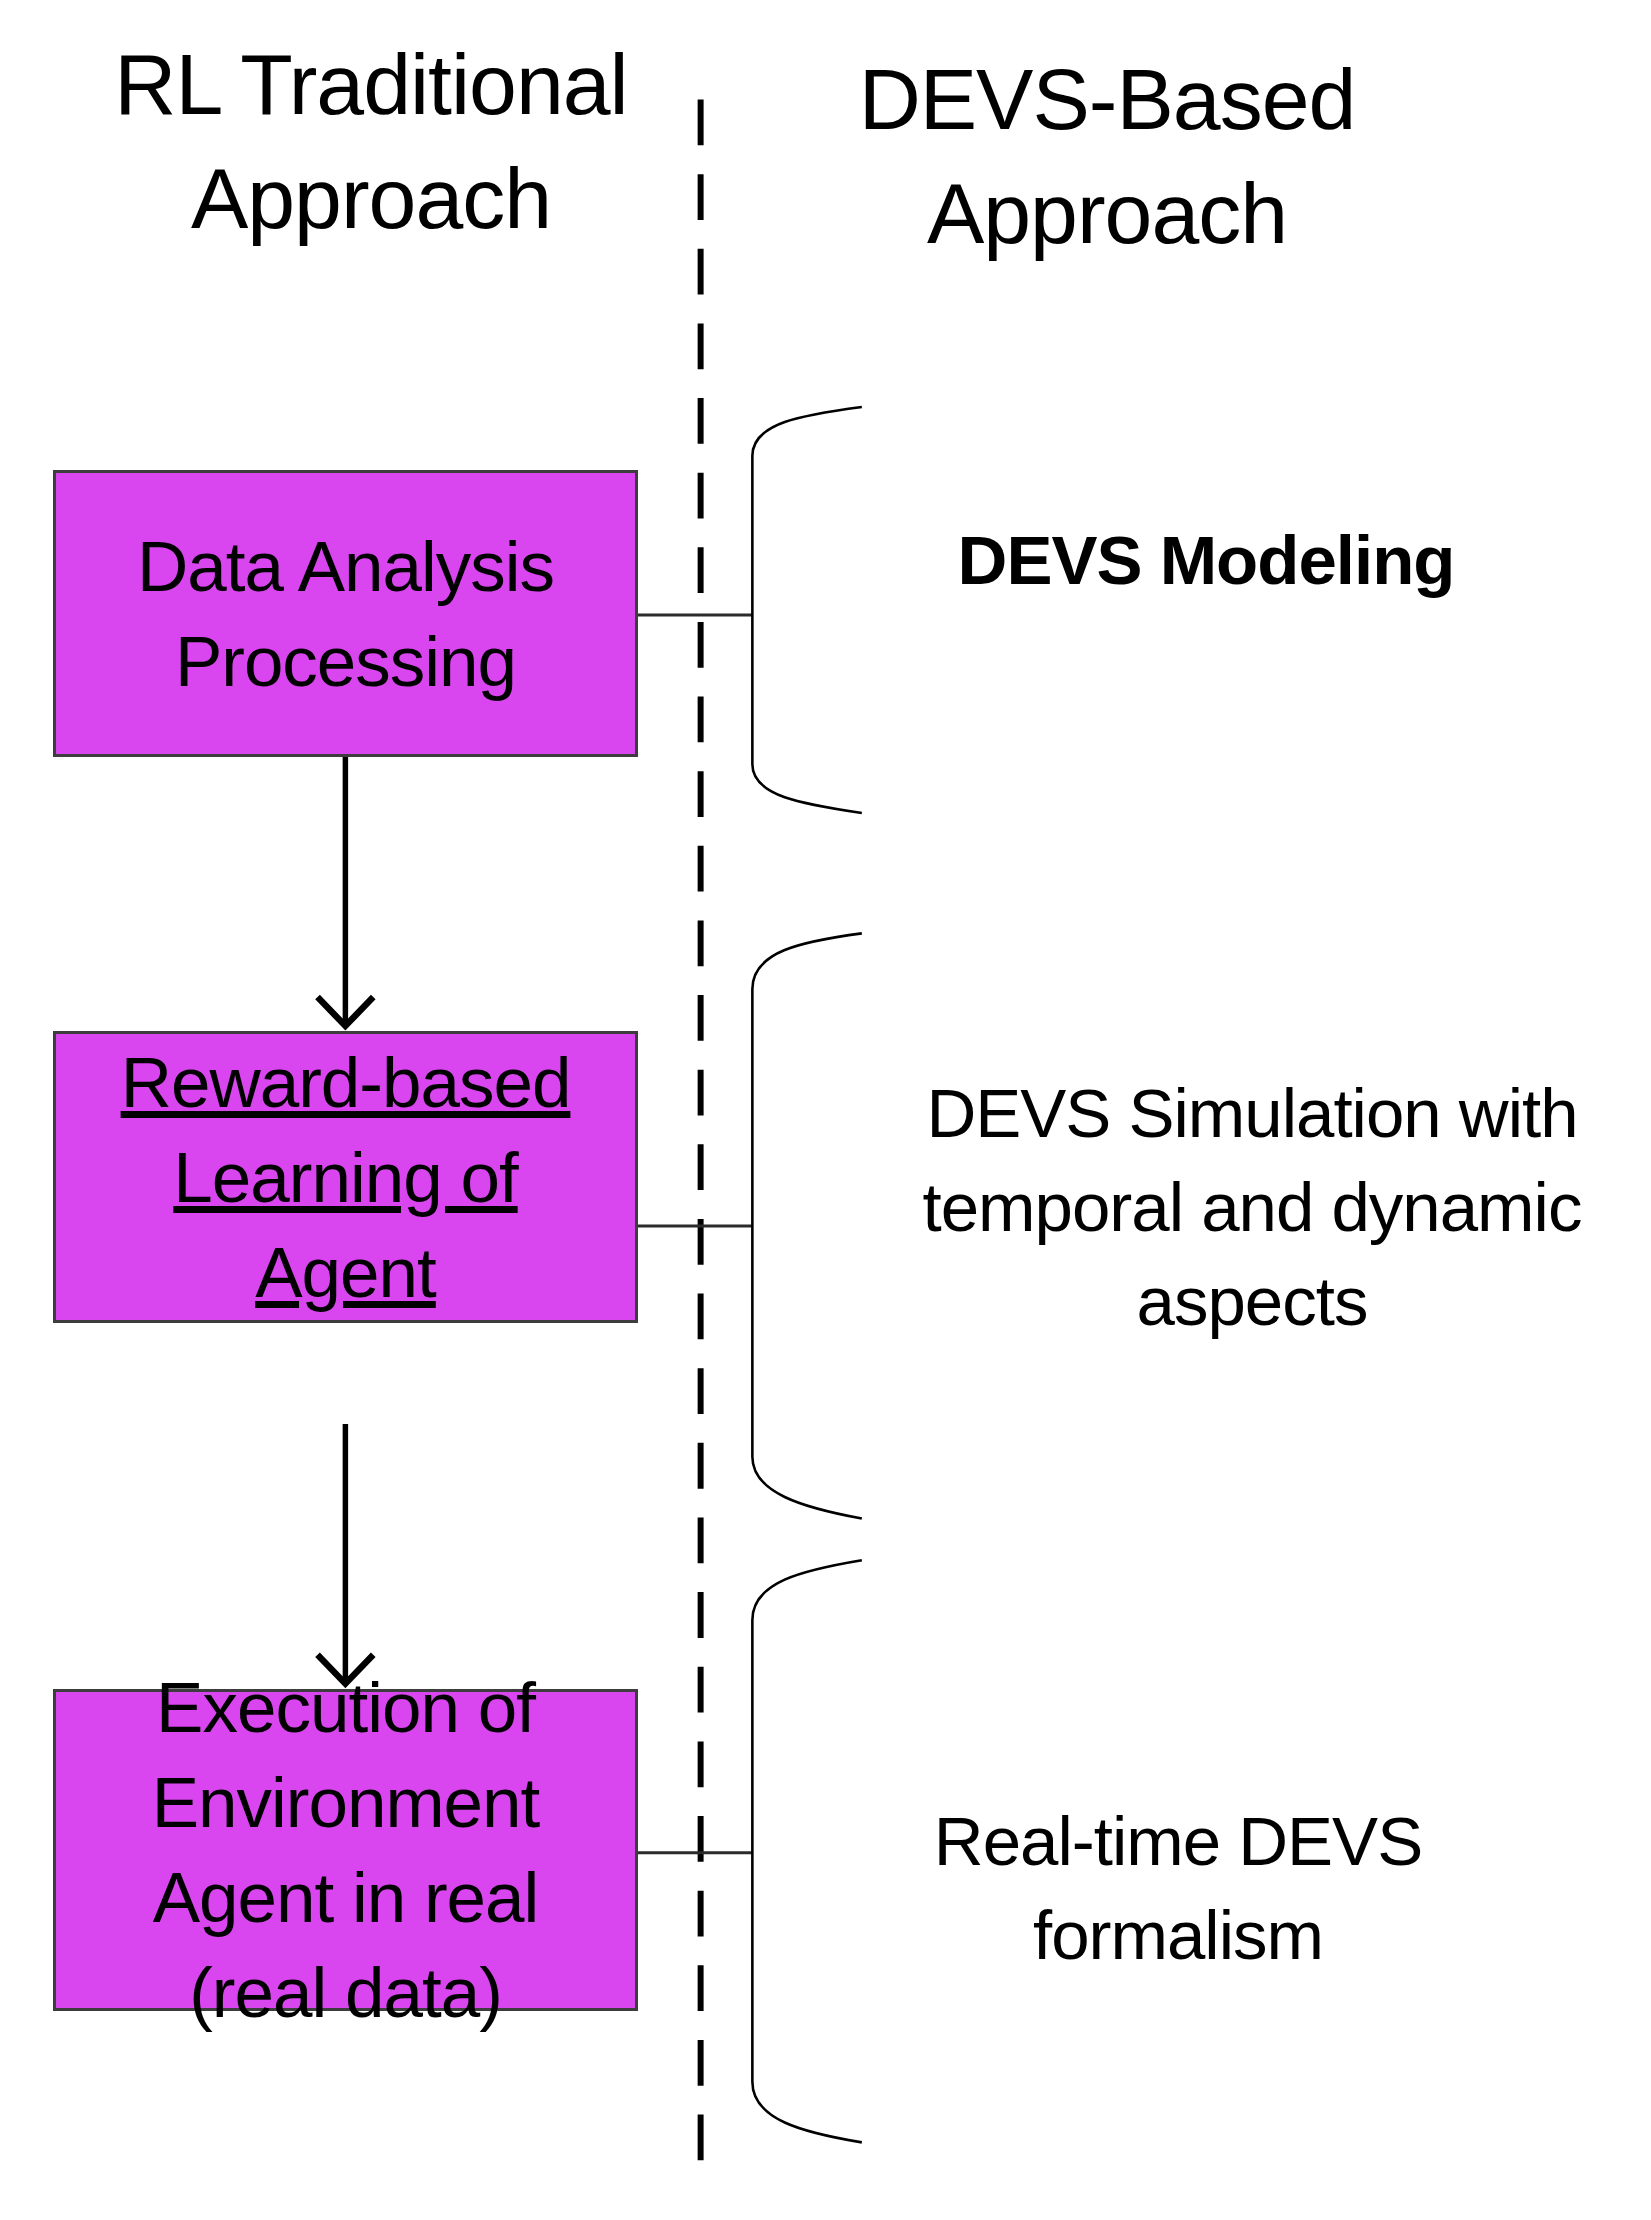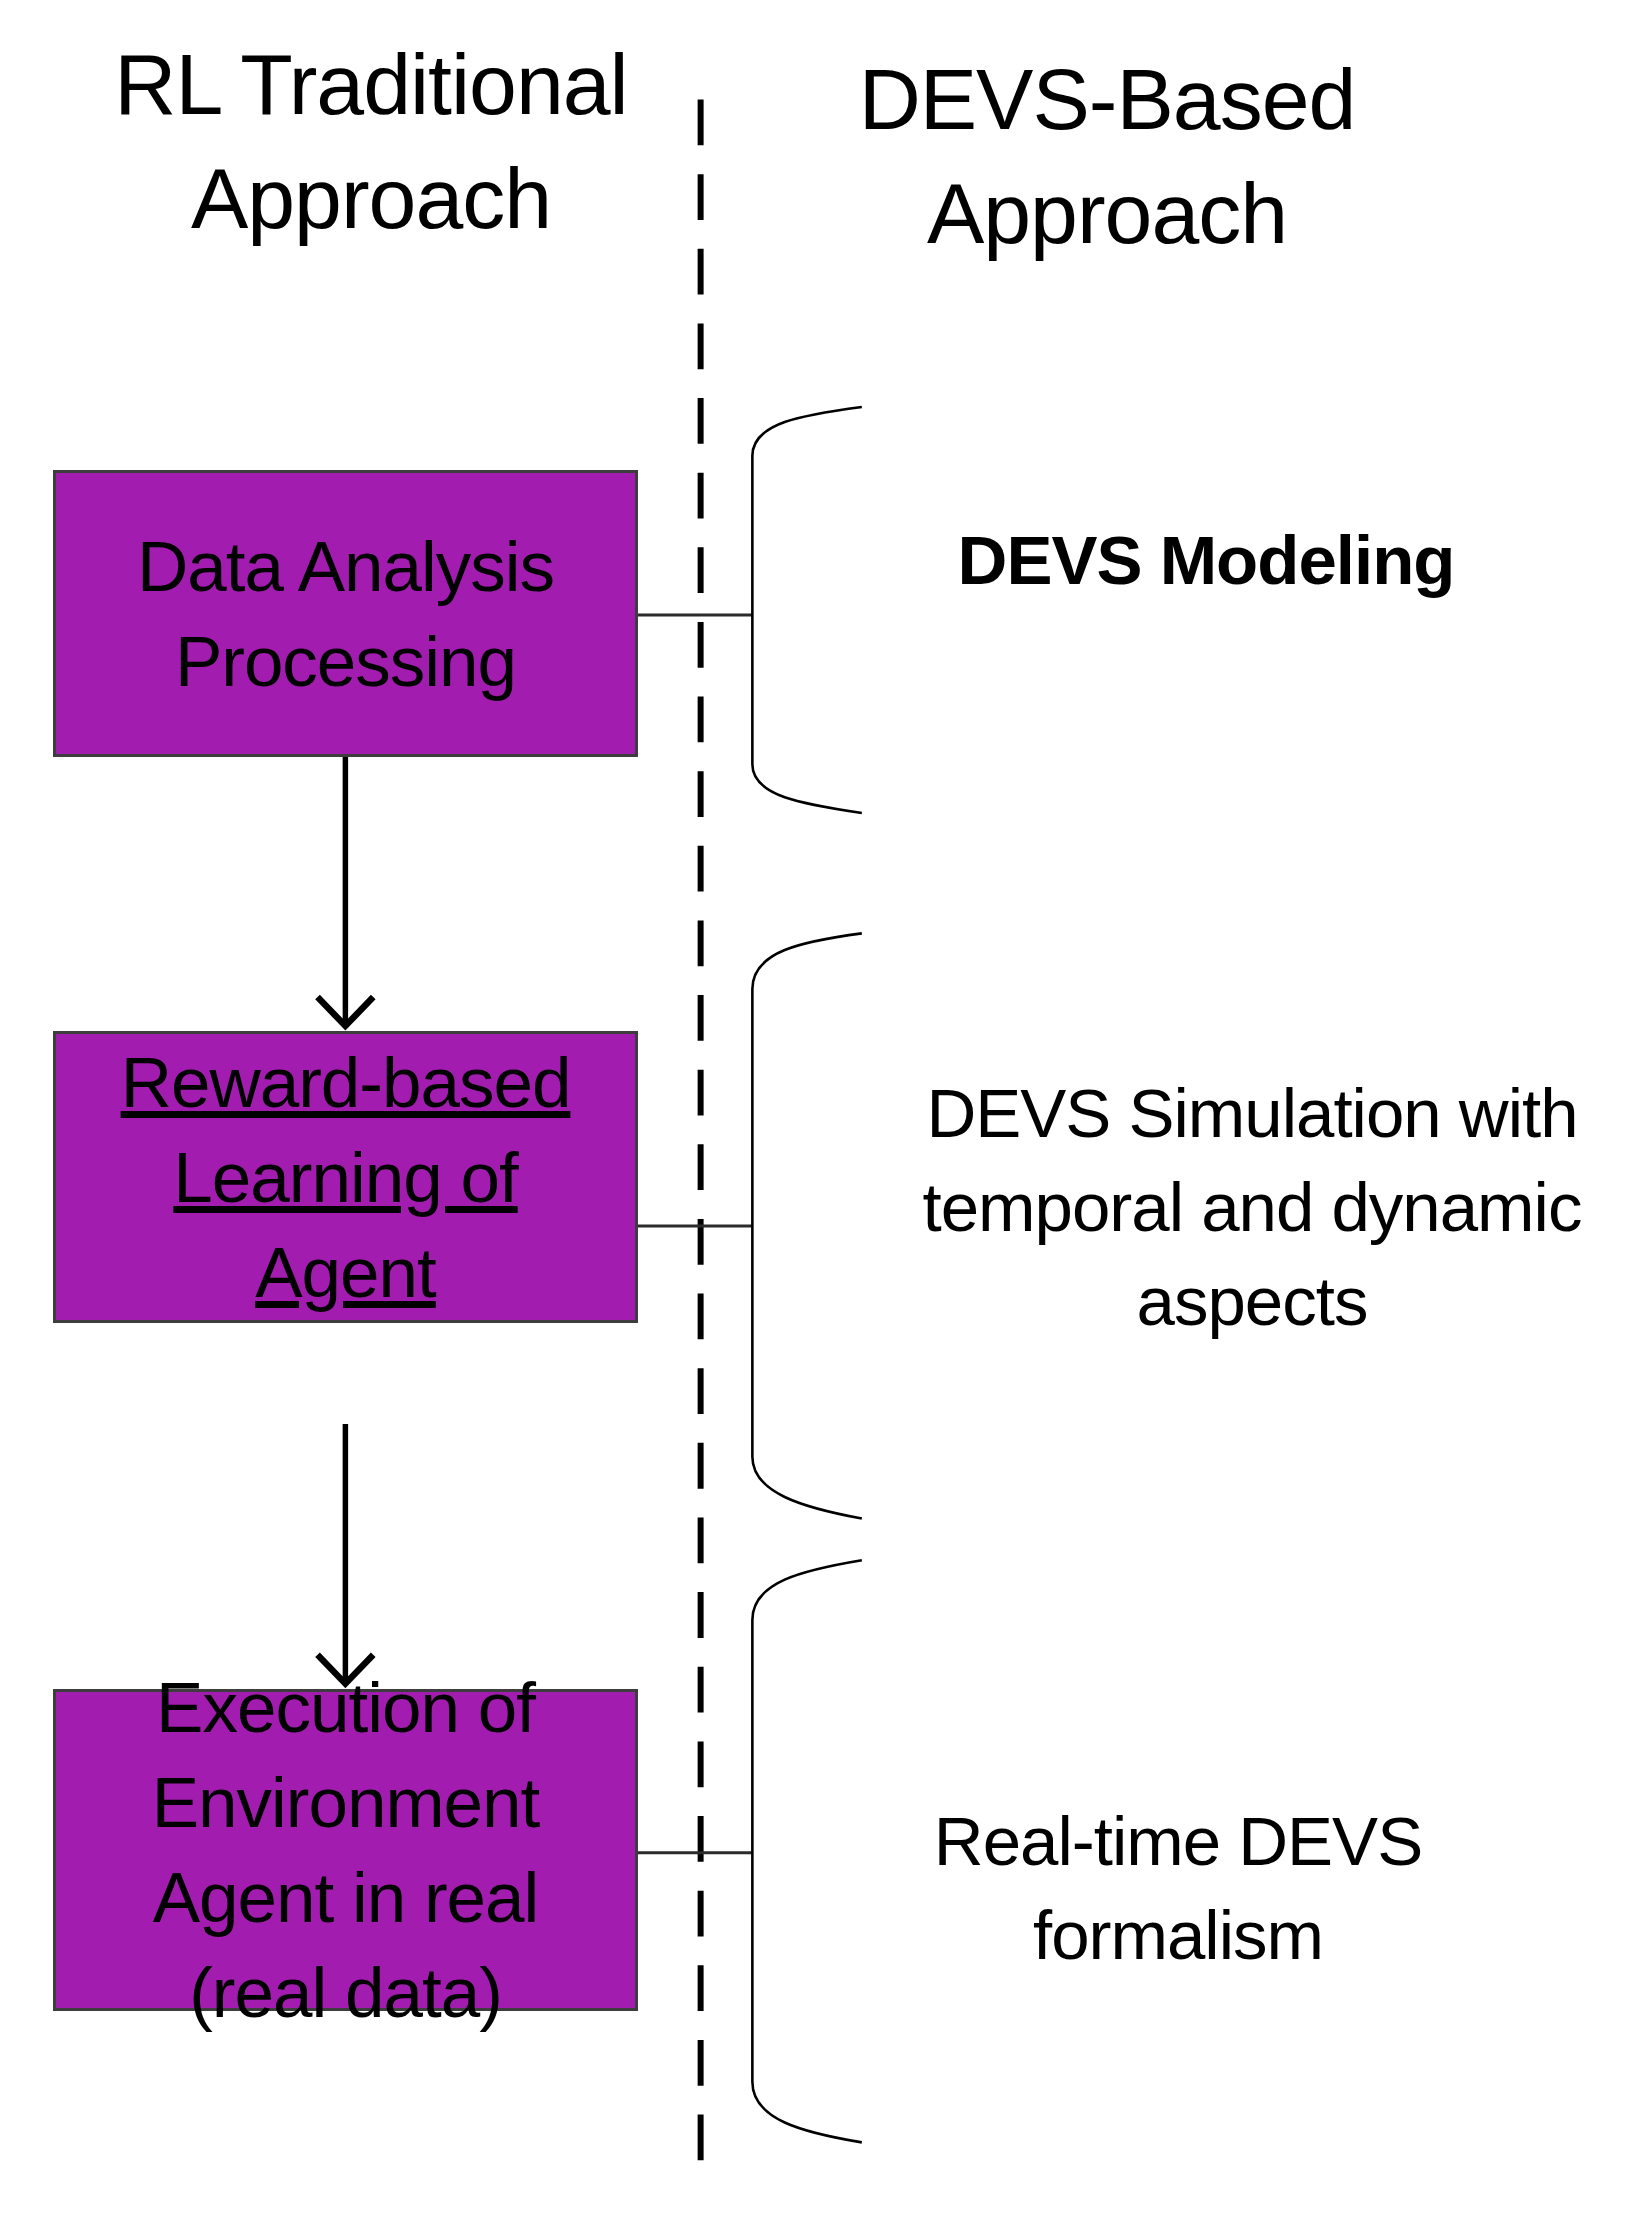--- a/index.html
+++ b/index.html
@@ -7,21 +7,21 @@
        font-family:"Liberation Sans",sans-serif;color:#000000;}
   .canvas{position:absolute;inset:0;}
   svg.lines{position:absolute;left:0;top:0;width:1652px;height:2221px;}
 
   .txt{position:absolute;text-align:center;white-space:nowrap;letter-spacing:-1px;}
   .header{font-size:86px;line-height:114px;transform:translateX(-50%);}
   .header-left{left:353px;top:27px;margin-left:18px;}
   .header-right{left:1107px;top:42px;}
 
   .box{position:absolute;left:53px;width:585px;box-sizing:border-box;
-       border:3px solid #3d3d3d;background:#a21caf;
+       border:3px solid #3d3d3d;background:#d946ef;
        display:flex;align-items:center;justify-content:center;}
   .box .box-text{font-size:71px;line-height:95px;text-align:center;
                  letter-spacing:-1px;}
   .box1{top:470px;height:287px;}
   .box2{top:1031px;height:292px;text-decoration:underline;}
   .box3{top:1689px;height:322px;}
 
   .brace-label{font-size:69px;line-height:94px;transform:translateX(-50%);}
   .label1{left:1206px;top:514px;font-weight:bold;}
   .label2{left:1252px;top:1067px;}

